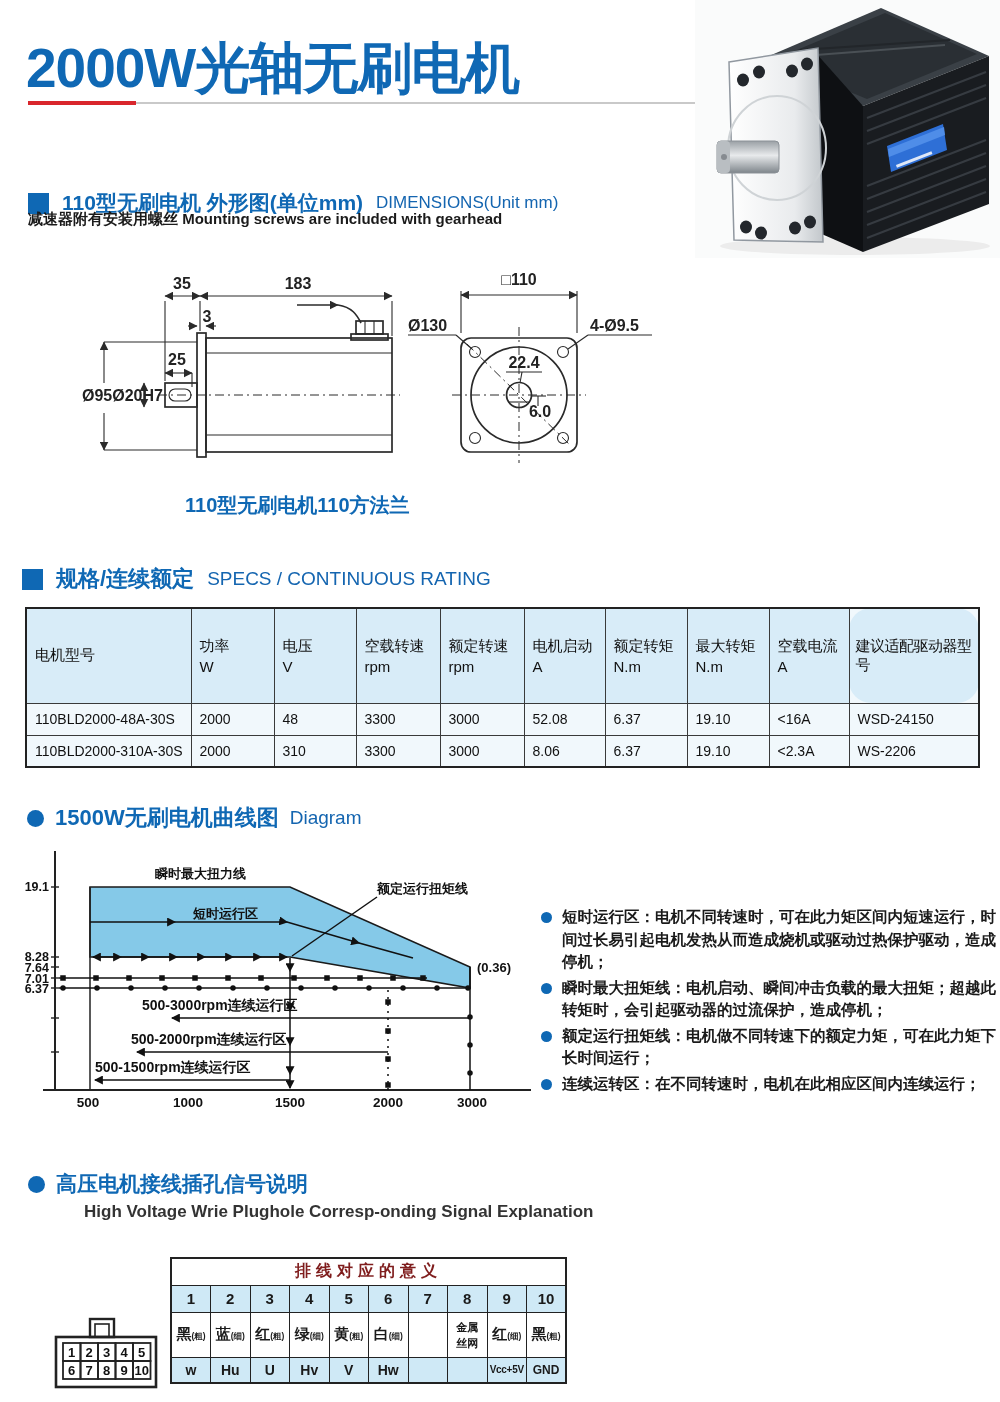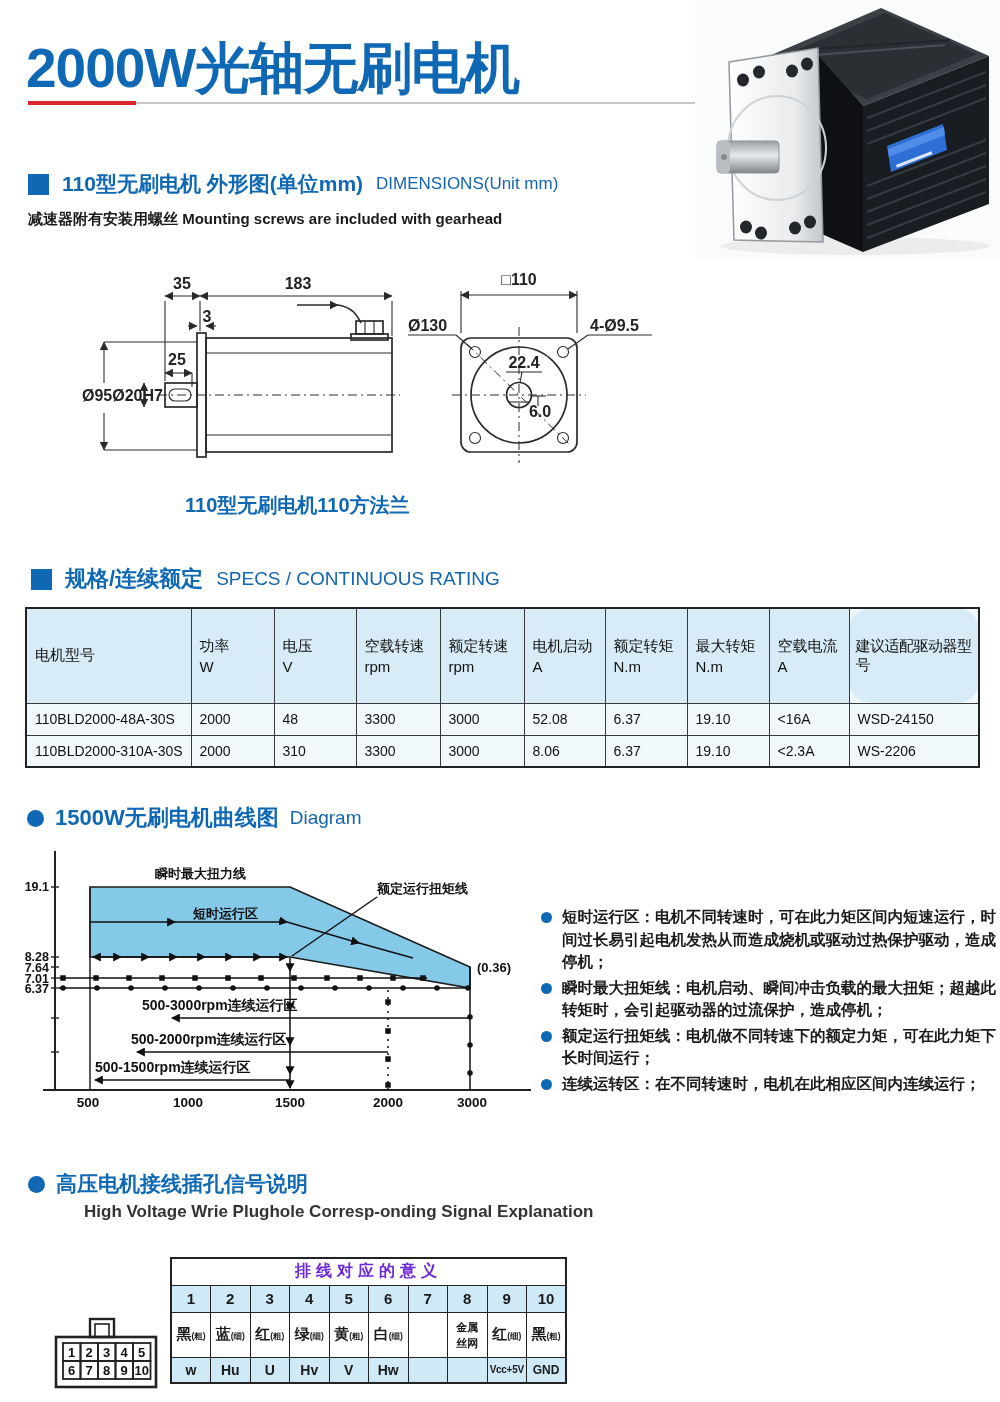--- a/index.html
+++ b/index.html
@@ -44,21 +44,21 @@
   .notes { left:541px; top:906px; width:456px; }
   .notes .item { display:flex; margin-bottom:3px; }
   .notes .bdot { width:11px; height:11px; border-radius:50%; background:#0f68b4; flex:none; margin:6px 10px 0 0; }
   .notes p { font-size:15.5px; line-height:22.5px; font-weight:600; color:#1a1a1a; }
 
   
   .pin-en { left:48px; top:1202px; font-size:17px; font-weight:600; color:#333;margin-left:36px; }
   table.pinout { left:170px; top:1257px; width:397px; border-collapse:collapse; table-layout:fixed;
                  border:2px solid #222; background:#fff; }
   table.pinout td { border:1px solid #222; text-align:center; vertical-align:middle; padding:0; }
-  table.pinout tr.t td { height:27px; font-size:16px; font-weight:700; letter-spacing:5px; color:#6d28d9; }
+  table.pinout tr.t td { height:27px; font-size:16px; font-weight:700; letter-spacing:5px; color:#7f1d1d; }
   table.pinout tr.n td { height:27px; background:#cfe9f6; font-size:15px; font-weight:700; }
   table.pinout tr.c td { height:45px; background:#fff; }
   table.pinout tr.s td { height:26px; background:#cfe9f6; font-size:14px; font-weight:700; }
   .cname { font-size:15px; font-weight:700; }
   .cnote { font-size:8.5px; font-weight:700; }
   table.pinout tr.c td:nth-child(8) .cname { font-size:11px; line-height:16px; display:inline-block; width:30px; }
   table.pinout tr.s td:nth-child(9) { font-size:10px; letter-spacing:-0.3px; }
   table.pinout tr.s td:nth-child(10) { font-size:12px; }
 
   
@@ -135,21 +135,21 @@
       <ellipse cx="66" cy="233" rx="6" ry="6.5"></ellipse>
       <ellipse cx="115" cy="222" rx="6" ry="6.5"></ellipse>
       <ellipse cx="100" cy="228" rx="6" ry="6.5"></ellipse>
     </g>
 
     <rect x="22" y="141" width="62" height="32" rx="4" fill="url(#shaftG)" stroke="#8b9197" stroke-width="1"></rect>
     <rect x="22" y="141" width="13" height="32" rx="4" fill="#b9bec2"></rect>
     <circle cx="29" cy="157" r="3" fill="#868b90"></circle>
   </svg>
 
-  <div class="abs sec-sq" style="left:28px; top:170px;">
+  <div class="abs sec-sq" style="left:28px; top:189px;">
     <span class="sq"></span>
     <span class="h-cn">110型无刷电机 外形图(单位mm)</span>
     <span class="h-en">DIMENSIONS(Unit mm)</span>
   </div>
   <div class="abs note-line">
     <span class="cn">减速器附有安装用螺丝</span>
     <span class="en">Mounting screws are included with gearhead</span>
   </div>
 
   <svg class="abs" style="left:60px; top:265px;" width="650" height="255" viewBox="0 0 650 255">
@@ -233,21 +233,21 @@
       <line class="thin" x1="446" y1="107" x2="482" y2="107"></line>
       <line class="thin" x1="462" y1="107" x2="460" y2="118"></line>
       <text class="dimtxt" x="480" y="152" text-anchor="middle">6.0</text>
       <line class="thin" x1="471" y1="131" x2="486" y2="131"></line>
       <line class="thin" x1="478" y1="131" x2="478" y2="141"></line>
     </g>
   </svg>
 
   <div class="abs caption">110型无刷电机110方法兰</div>
 
-  <div class="abs sec-sq" style="left:31px; top:564px;text-align:center;">
+  <div class="abs sec-sq" style="left:22px; top:564px;text-align:center;">
     <span class="sq"></span>
     <span class="h-cn big">规格/连续额定</span>
     <span class="h-en mid">SPECS / CONTINUOUS RATING</span>
   </div>
 
   <table class="abs specs">
     <colgroup>
       <col style="width:165px">
         <col style="width:83px">
         <col style="width:82px">

